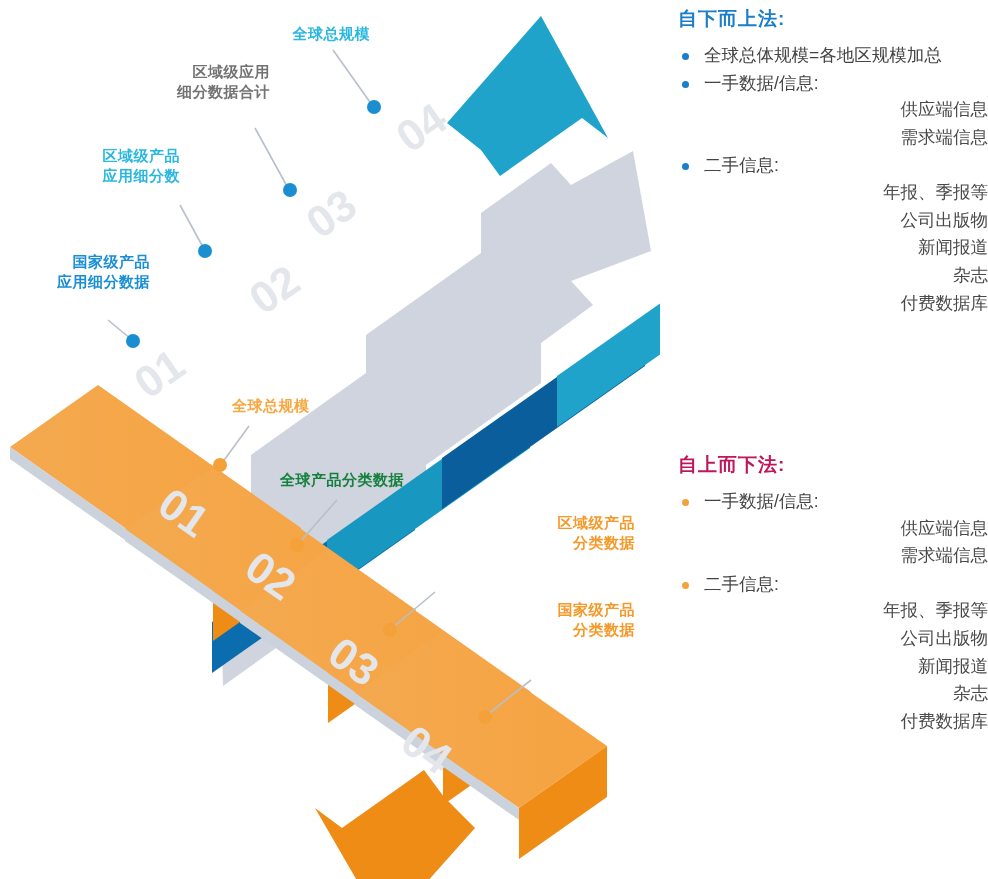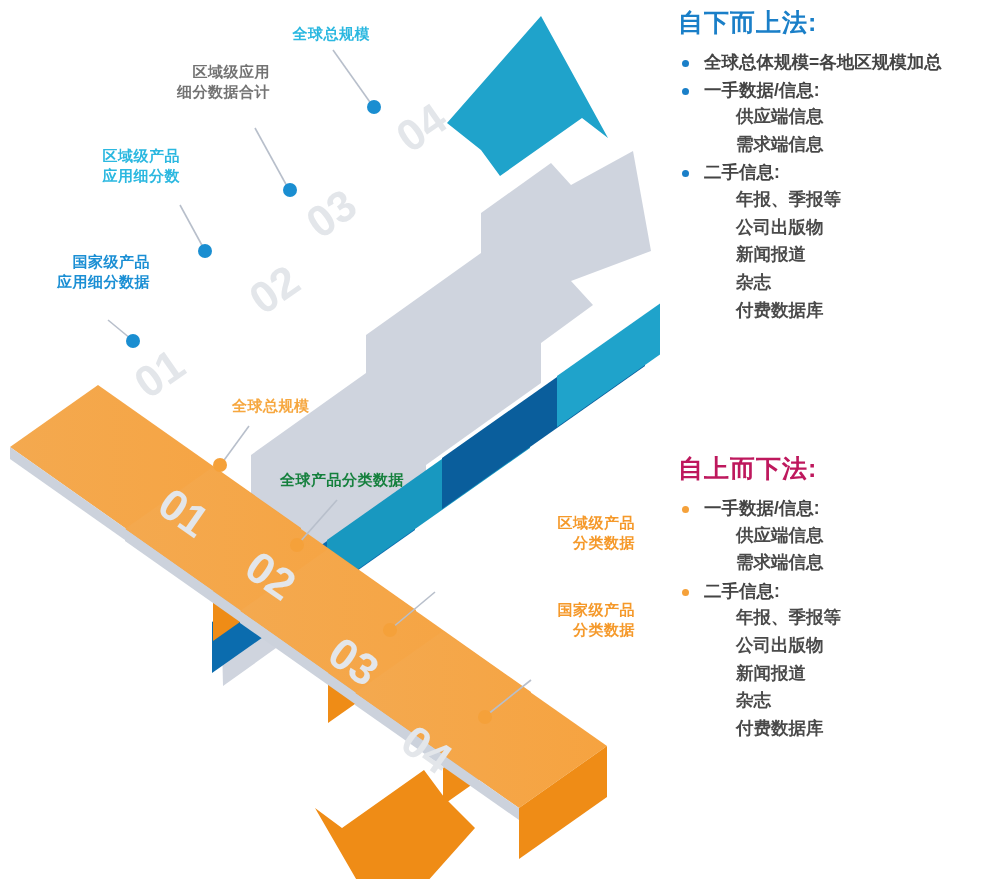--- a/index.html
+++ b/index.html
@@ -24,44 +24,45 @@
     white-space:pre-line;
     letter-spacing:0.5px;
   }
   .lbl.r{text-align:right;}
   .lbl.l{text-align:left;}
 
   
   .panel{position:absolute;left:678px;width:310px;}
   .panel h2{
     margin:0 16px 10px 0;
-    font-size:25px;
+    font-size:19px;
     font-weight:bold;
     letter-spacing:1px;
   }
-  .blist{list-style:none;margin:0;padding:0;font-weight:bold;}
+  .blist{list-style:none;margin:0;padding:0;}
   .blist>li{
     position:relative;
     padding-left:26px;
     font-size:17.5px;
     line-height:1.52;
     color:#444444;
     margin-bottom:1px;
   }
   .blist>li .dot{
     position:absolute;left:4px;top:11px;
     width:7px;height:7px;border-radius:50%;
   }
   .sub{
     list-style:none;margin:0;padding:0 0 0 32px;
   }
   .sub li{
     font-size:17.5px;
     line-height:1.58;
     color:#4a4a4a;
+    text-align:right;
   }
   .panel-top{top:6px;}
   .panel-bot{top:452px;}
 </style>
 </head>
 <body>
 
 <div id="stage">
 
   <svg id="stairs" viewBox="0 0 660 879">

